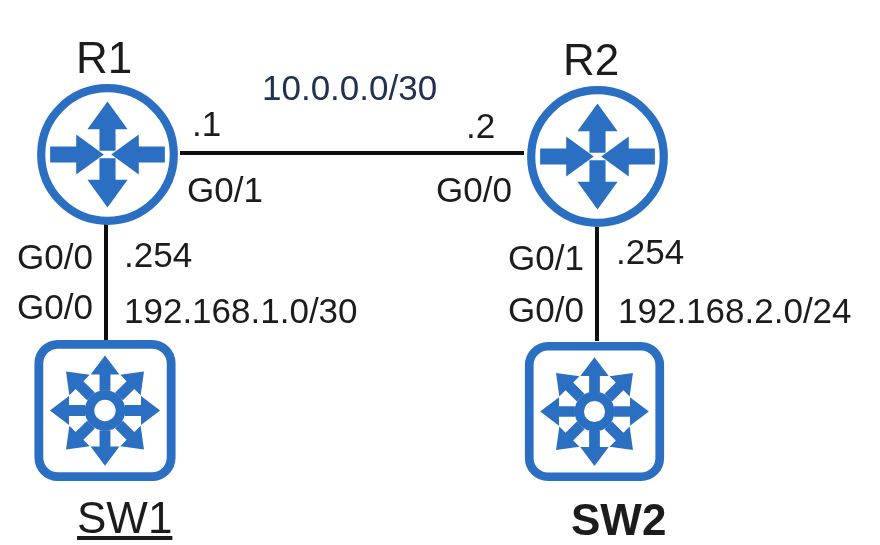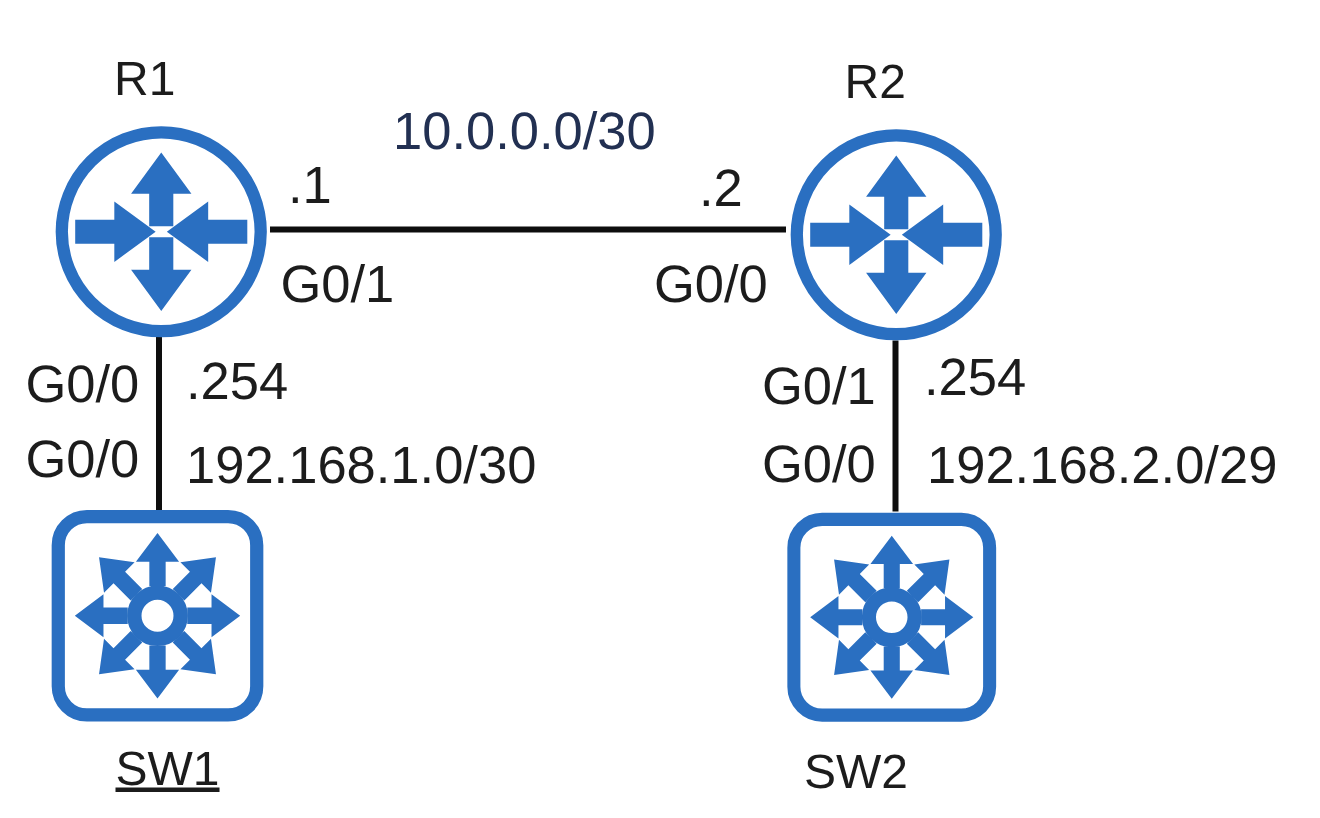--- a/index.html
+++ b/index.html
@@ -12,21 +12,21 @@
     color: #1c1c1c;
     overflow: hidden;
   }
   .lbl {
     position: absolute;
     font-size: 35px;
     line-height: 1;
     white-space: nowrap;
     color: #1c1c1c;
   }
-  .node-lbl { font-size: 32px; }
+  .node-lbl { font-size: 44px; }
   .net-wan { color: #223052; }
   .line { position: absolute; background: #0e0e0e; }
   .node { position: absolute; }
   .node svg { display: block; width: 100%; height: 100%; }
 </style>
 </head>
 <body>
 
 <svg width="0" height="0" style="position:absolute" aria-hidden="true">
   <defs>
@@ -78,31 +78,31 @@
   </div>
   <div class="node" style="left:521px; top:339px; width:147px; height:145px;">
     <svg viewBox="0 0 100 100">
         <use href="#switch-sym"></use>
       </svg>
   </div>
 
   <span class="lbl node-lbl" style="left:76px;  top:36px;">R1</span>
   <span class="lbl node-lbl" style="left:563px; top:38px;text-align:center;">R2</span>
   <span class="lbl node-lbl" style="left:77px;  top:496px;text-decoration:underline;">SW1</span>
-  <span class="lbl node-lbl" style="left:536px; top:498px;">SW2</span>
+  <span class="lbl node-lbl" style="left:571px; top:498px;font-weight:bold;">SW2</span>
 
   <span class="lbl net-wan" style="left:262px; top:70px;">10.0.0.0/30</span>
   <span class="lbl" style="left:192px; top:106px;">.1</span>
   <span class="lbl" style="left:187px; top:172px;">G0/1</span>
   <span class="lbl" style="left:466px; top:108px;">.2</span>
   <span class="lbl" style="left:436px; top:172px;">G0/0</span>
 
   <span class="lbl" style="left:17px;  top:239px;">G0/0</span>
   <span class="lbl" style="left:124px; top:237px;">.254</span>
   <span class="lbl" style="left:17px;  top:289px;">G0/0</span>
   <span class="lbl" style="left:124px; top:293px;">192.168.1.0/30</span>
 
   <span class="lbl" style="left:508px; top:240px;">G0/1</span>
   <span class="lbl" style="left:616px; top:234px;">.254</span>
   <span class="lbl" style="left:508px; top:292px;">G0/0</span>
-  <span class="lbl" style="left:618px; top:293px;">192.168.2.0/29</span>
+  <span class="lbl" style="left:618px; top:293px;">192.168.2.0/24</span>
 
 </div>
 
 </body></html>

